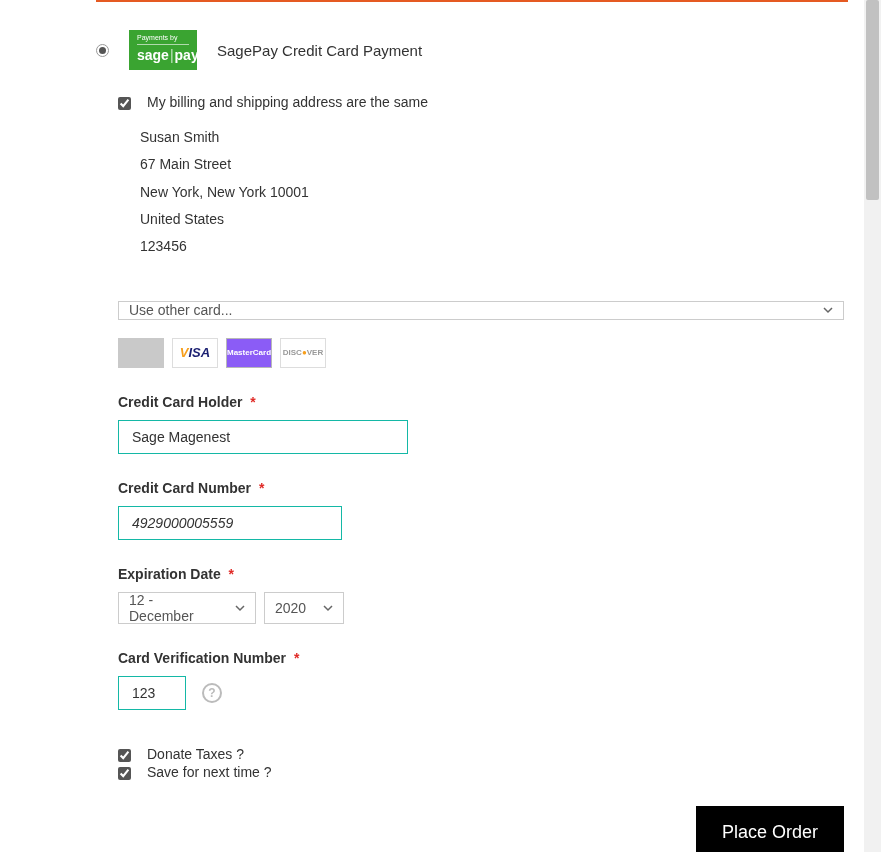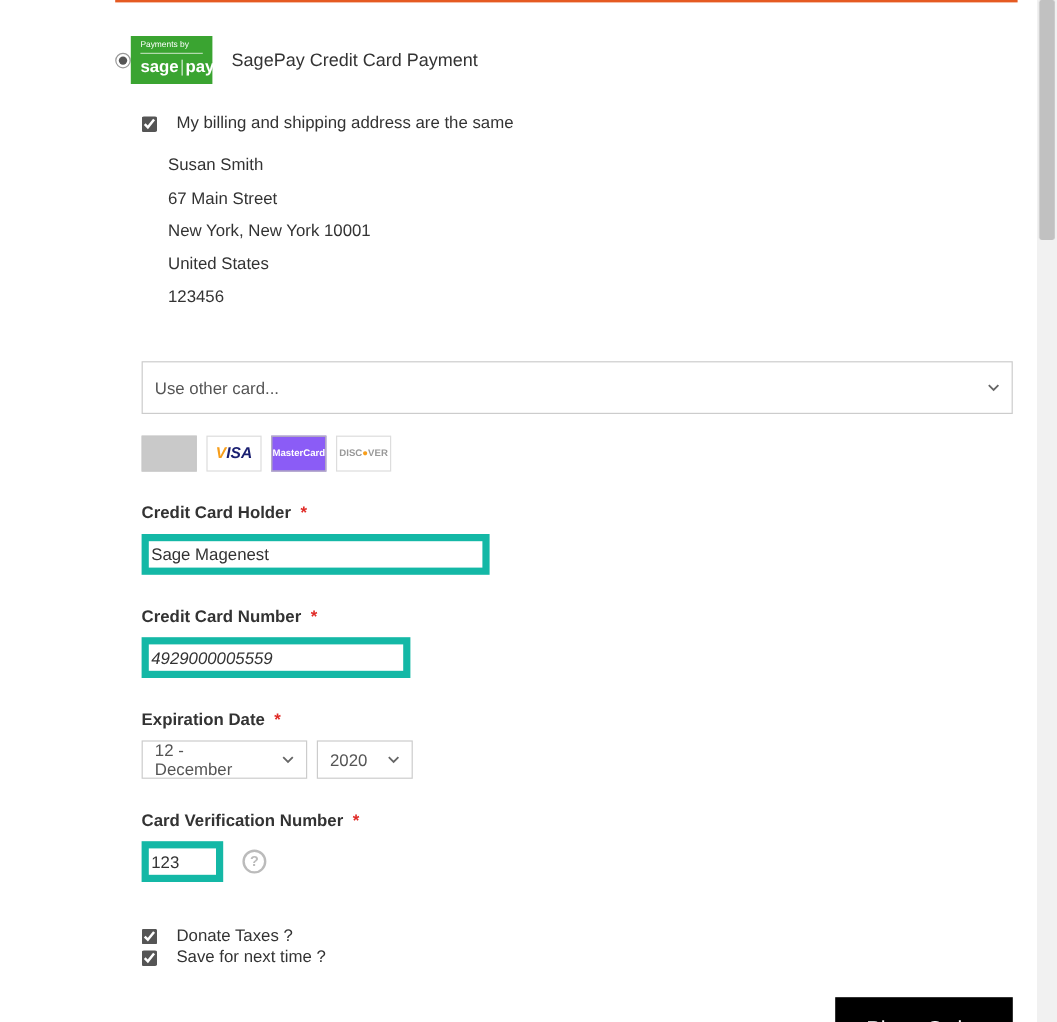--- a/index.html
+++ b/index.html
@@ -15,20 +15,21 @@
     background: #e55a22;
     width: 752px;
     margin-left: 96px;
   }
   .content {
     padding: 28px 36px 20px 96px;
   }
   .radio-row {
     display: flex;
     align-items: center;
+    gap: 20px;
     margin-bottom: 24px;
   }
   .radio-outer {
     width: 13px; height: 13px;
     border-radius: 50%;
     border: 1px solid #999;
     display: flex; align-items: center; justify-content: center;
     flex-shrink: 0;
   }
   .radio-inner {
@@ -55,21 +56,20 @@
     font-size: 14px;
   }
   .sagepay-logo .sep {
     font-weight: normal;
     opacity: 0.7;
     padding: 0 1px;
   }
   .payment-title {
     font-size: 15px;
     color: #333;
-    margin-left: 16px;
   }
   .inner-block {
     margin-left: 22px;
   }
   .cb-row {
     display: flex;
     align-items: flex-end;
     gap: 16px;
     margin-bottom: 14px;
   }
@@ -85,21 +85,21 @@
   }
   .select-wrap {
     position: relative;
     margin-bottom: 18px;
   }
   .select-wrap.full {
     width: 726px;
   }
   .select-field {
     width: 100%;
-    height: 44px;
+    height: 19px;
     border: 1px solid #ccc;
     padding: 0 32px 0 10px;
     background: #fff;
     font-size: 14px;
     color: #555;
     display: flex;
     align-items: center;
     cursor: pointer;
   }
   .chev {
@@ -130,22 +130,22 @@
   .field-group { margin-bottom: 26px; }
   .field-label {
     font-weight: bold;
     font-size: 14px;
     margin-bottom: 10px;
     display: block;
   }
   .req { color: #e02b27; margin-left: 4px; }
   .text-input {
     height: 34px;
-    border: 6px solid #14b8a6;
-    padding: 0 2px;
+    border: 1px solid #14b8a6;
+    padding: 0 13px;
     font-size: 14px;
     color: #333;
   }
   .w290 { width: 290px; }
   .w224 { width: 224px; font-style: italic; }
   .w56  { width: 68px; }
   .inline-row {
     display: flex;
     gap: 8px;
     align-items: center;

